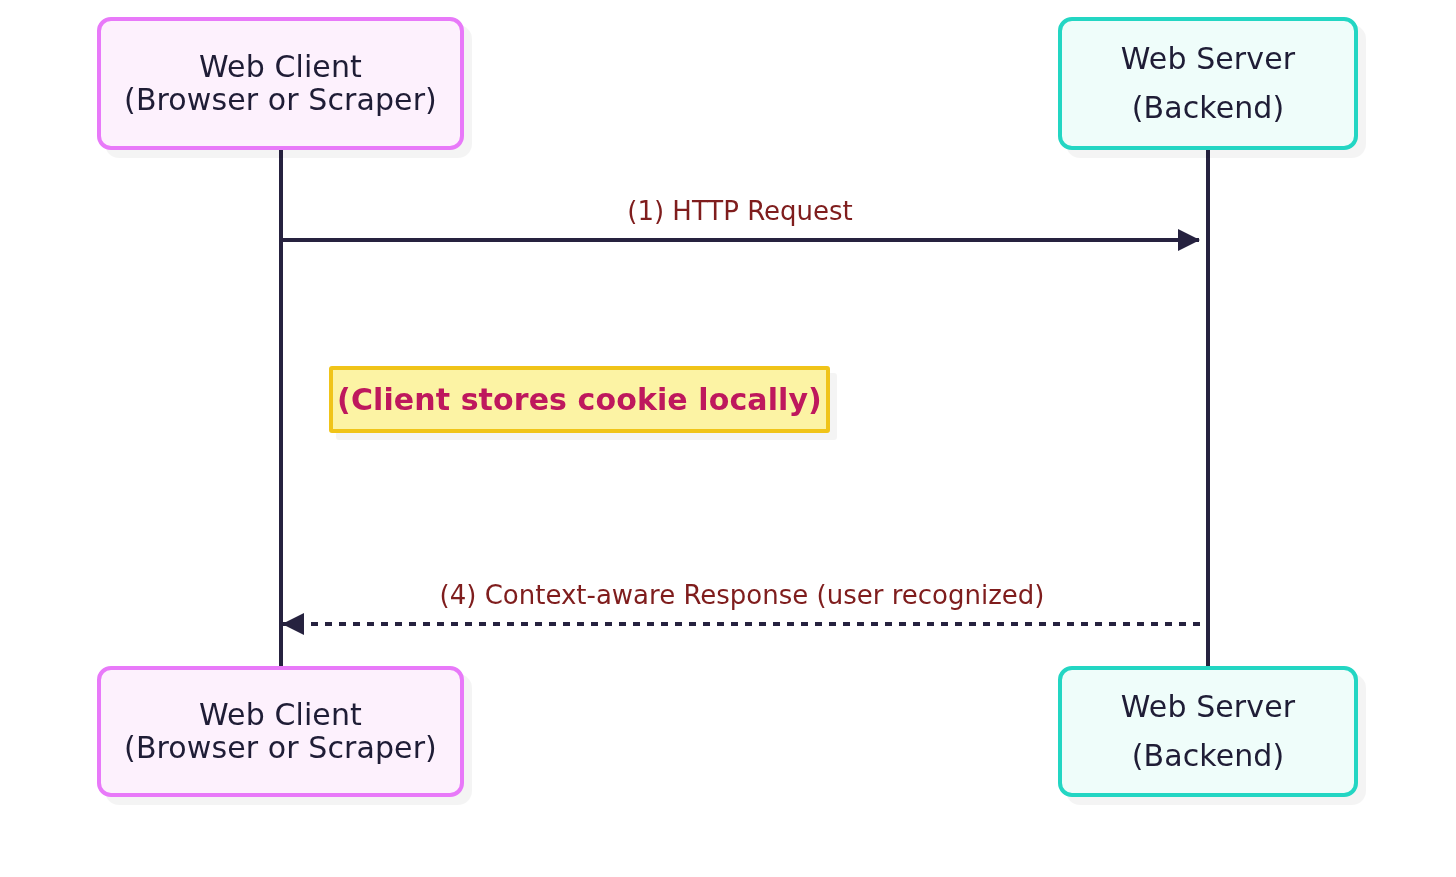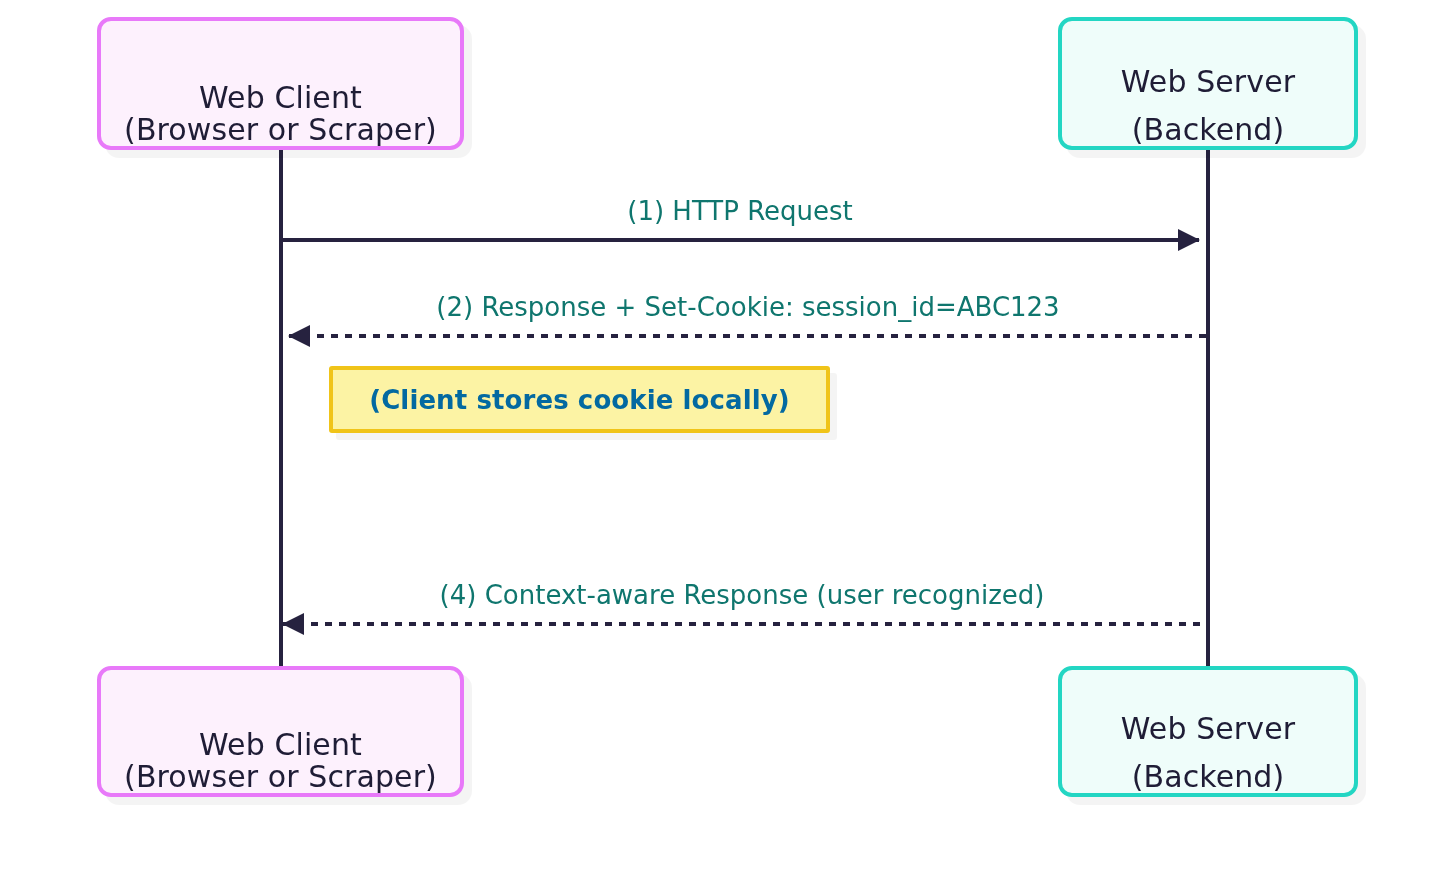--- a/index.html
+++ b/index.html
@@ -22,21 +22,21 @@
     height: 877px;
   }
 
   
   .participant-box {
     position: absolute;
     box-sizing: border-box;
     display: flex;
     flex-direction: column;
     align-items: center;
-    justify-content: flex-end;
+    justify-content: center;
     border-radius: 14px;
     border-width: 4px;
     border-style: solid;
     box-shadow: 8px 8px 0 0 rgba(0, 0, 0, 0.045);
     text-align: center;
     z-index: 5;
   }
   .participant-box .pname,
   .participant-box .psub {
     display: block;
@@ -76,21 +76,21 @@
   .message {
     position: absolute;
     z-index: 3;
   }
   .message .msg-label {
     position: absolute;
     left: 0;
     width: 100%;
     bottom: 16px;
     text-align: center;
-    color: #0f766e;
+    color: #7f1d1d;
     font-size: 26px;
     line-height: 1.1;
     white-space: nowrap;
   }
   .msg-line {
     position: absolute;
     left: 0;
     bottom: 0;
     width: 100%;
     height: 4px;
@@ -137,22 +137,22 @@
     background: #fcf3a4;
     border: 4px solid #f0c419;
     border-radius: 3px;
     display: flex;
     align-items: center;
     justify-content: center;
     box-shadow: 7px 7px 0 0 rgba(0, 0, 0, 0.045);
     z-index: 6;
   }
   .note-box .note-text {
-    color: #0369a1;
-    font-size: 26px;
+    color: #be185d;
+    font-size: 30px;
     font-weight: bold;
     white-space: nowrap;
     letter-spacing: 0.1px;
   }
 </style>
 </head>
 <body>
 
 <div id="diagram-root">
 
@@ -168,25 +168,20 @@
 
   <div class="lifeline lifeline-client"></div>
   <div class="lifeline lifeline-server"></div>
 
   <div class="message msg-1">
     <span class="msg-label">(1) HTTP Request</span>
     <div class="msg-line solid"></div>
     <div class="arrowhead right"></div>
   </div>
 
-  <div class="message msg-2">
-    <span class="msg-label">(2) Response + Set-Cookie: session_id=ABC123</span>
-    <div class="msg-line dashed"></div>
-    <div class="arrowhead left"></div>
-  </div>
 
   <div class="note-box">
     <span class="note-text">(Client stores cookie locally)</span>
   </div>
 
 
   <div class="message msg-4">
     <span class="msg-label">(4) Context-aware Response (user recognized)</span>
     <div class="msg-line dashed"></div>
     <div class="arrowhead left"></div>

